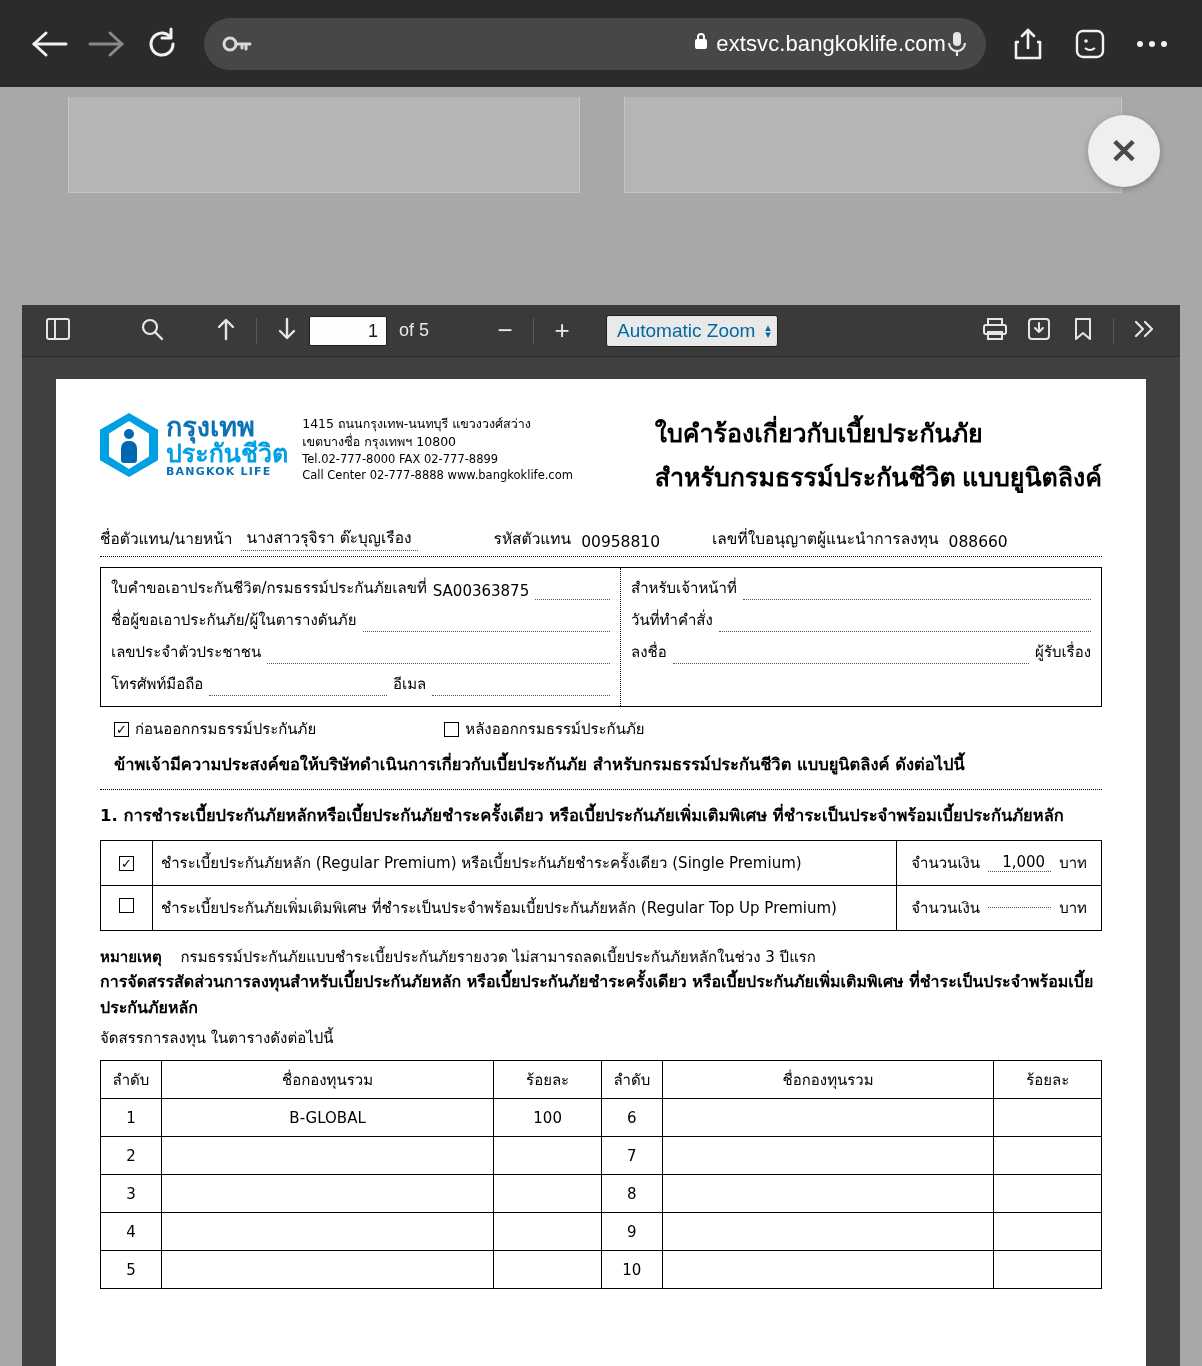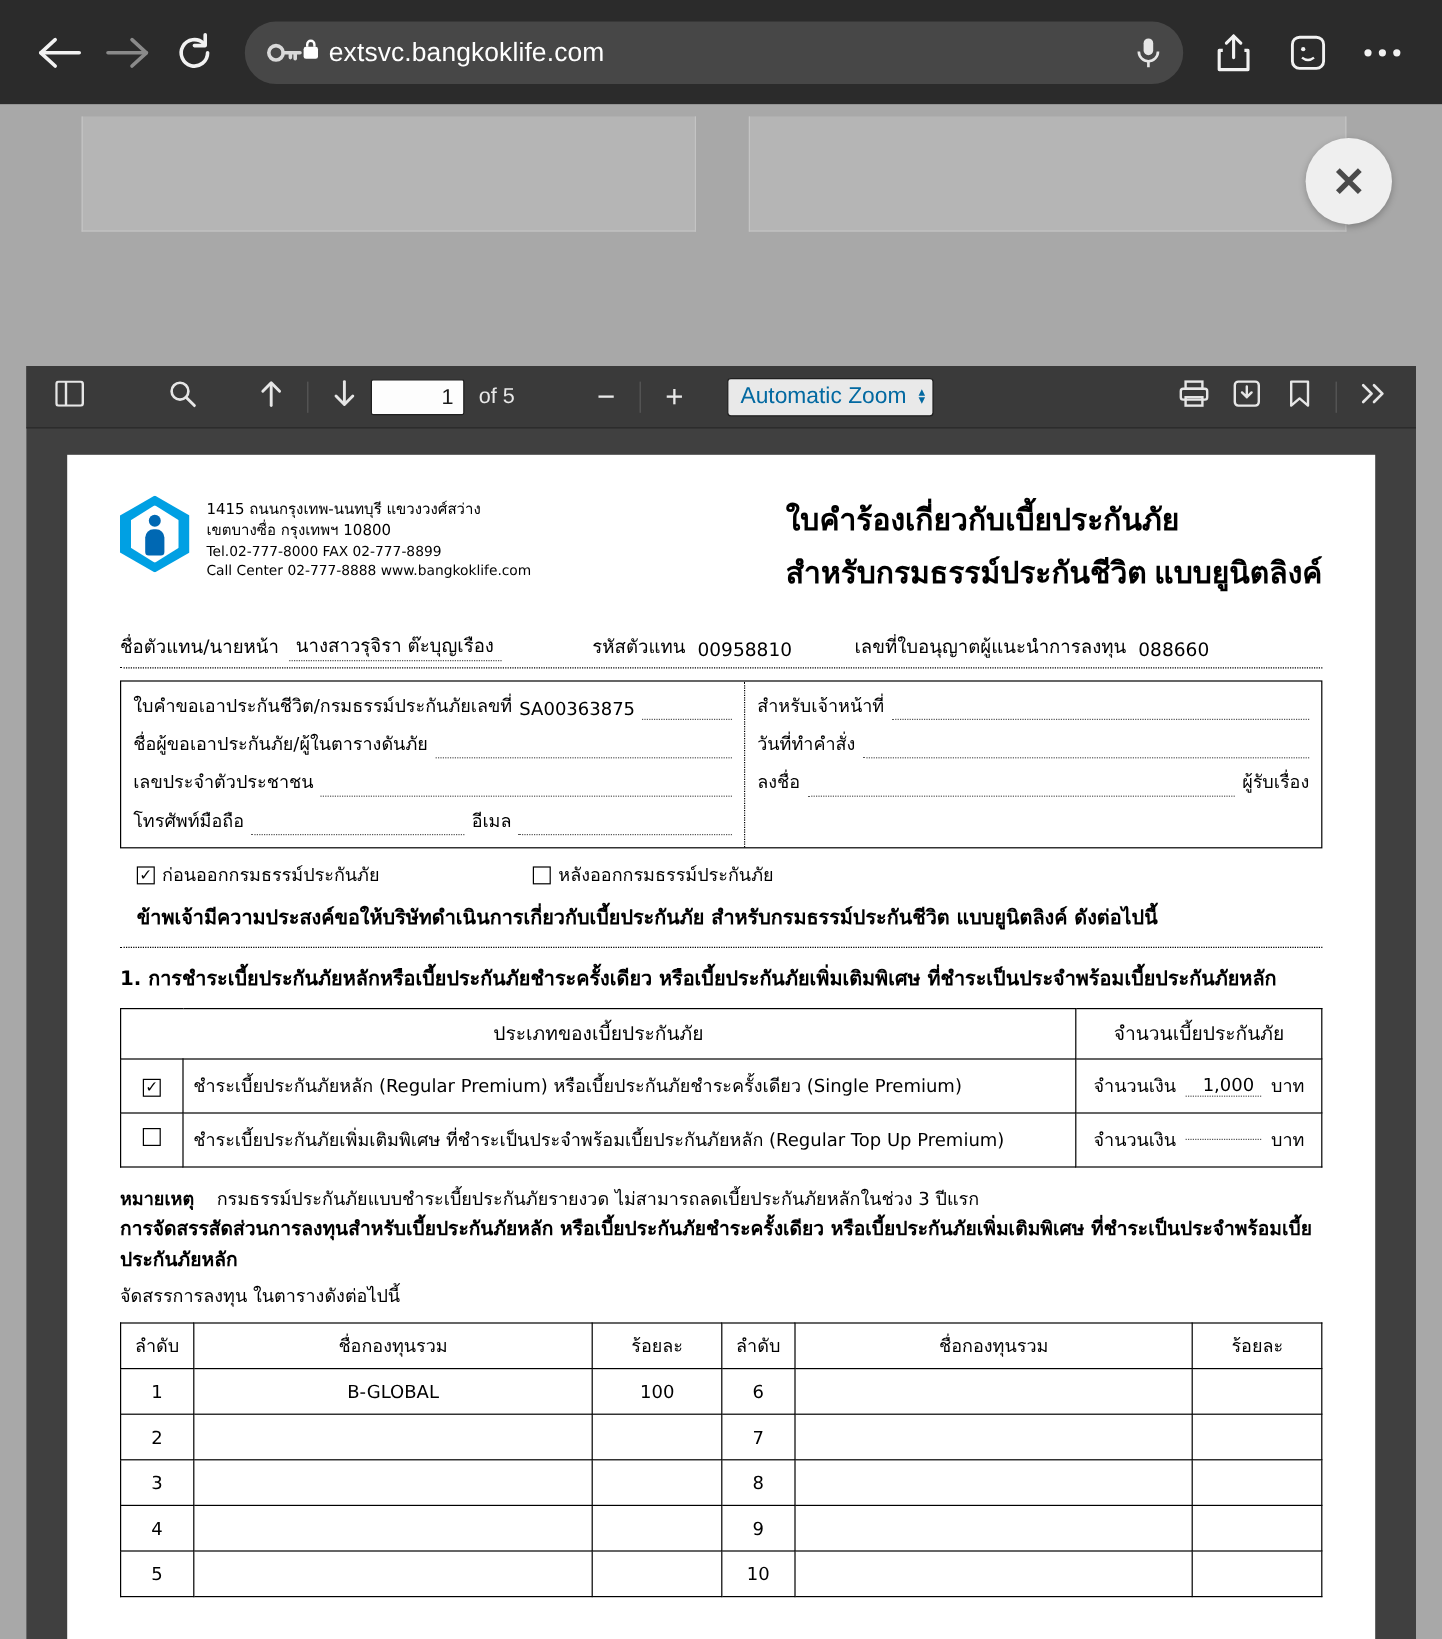--- a/index.html
+++ b/index.html
@@ -26,21 +26,21 @@
   .nav-btn svg { display:block; }
   .nav-btn.disabled { color:#8a8a8a; }
   .url-bar {
     flex:1; height:52px; margin:0 14px;
     background:#474747; border-radius:26px;
     display:flex; align-items:center; padding:0 18px;
     position:relative;
   }
   .url-key { color:#d9d9d9; font-size:20px; display:flex; align-items:center; }
   .url-center {
-    flex:1; display:flex; align-items:center; justify-content:flex-start; gap:8px;
+    flex:1; display:flex; align-items:center; justify-content:flex-end; gap:8px;
   }
   .url-text {
     color:#ffffff; font-size:22px; letter-spacing:.1px;
   }
   .lock { color:#ffffff; font-size:17px; }
   .mic { color:#e6e6e6; font-size:22px; display:flex; align-items:center; }
   .chrome-right { display:flex; align-items:center; gap:6px; }
 
   
   .page-area {
@@ -391,20 +391,25 @@
       <div class="doc-page">
 
         <div class="doc-head">
           <div class="logo-wrap">
             <div class="logo-mark">
               <div class="hex"></div>
                 <div class="hex-in"></div>
                 <div class="dot"></div>
                 <div class="body"></div>
             </div>
+            <div class="logo-text">
+              <div class="logo-th1">กรุงเทพ</div>
+              <div class="logo-th2">ประกันชีวิต</div>
+              <div class="logo-en">BANGKOK LIFE</div>
+            </div>
           </div>
 
           <div class="addr">
             <div>1415 ถนนกรุงเทพ-นนทบุรี แขวงวงศ์สว่าง</div>
             <div>เขตบางซื่อ กรุงเทพฯ 10800</div>
             <div class="small">Tel.02-777-8000 FAX 02-777-8899</div>
             <div class="small">Call Center 02-777-8888 www.bangkoklife.com</div>
           </div>
 
           <div class="title-block">
@@ -469,24 +474,20 @@
             <span class="chk"></span>
             <span>หลังออกกรมธรรม์ประกันภัย</span>
           </div>
           <div class="stmt">ข้าพเจ้ามีความประสงค์ขอให้บริษัทดำเนินการเกี่ยวกับเบี้ยประกันภัย สำหรับกรมธรรม์ประกันชีวิต แบบยูนิตลิงค์ ดังต่อไปนี้</div>
         </div>
 
         <div class="sec-title">1. การชำระเบี้ยประกันภัยหลักหรือเบี้ยประกันภัยชำระครั้งเดียว หรือเบี้ยประกันภัยเพิ่มเติมพิเศษ ที่ชำระเป็นประจำพร้อมเบี้ยประกันภัยหลัก</div>
 
         <table class="prem">
           <tbody>
-              <tr>
-            <th colspan="2">ประเภทของเบี้ยประกันภัย</th>
-            <th>จำนวนเบี้ยประกันภัย</th>
-          </tr>
           <tr>
             <td class="cell-chk">
               <span class="chk">✓</span>
             </td>
             <td class="cell-desc">ชำระเบี้ยประกันภัยหลัก (Regular Premium) หรือเบี้ยประกันภัยชำระครั้งเดียว (Single Premium)</td>
             <td class="cell-amt">
               <div class="amt-line">
                 <span>จำนวนเงิน</span>
                 <span class="amt-dots">1,000</span>
                 <span>บาท</span>

